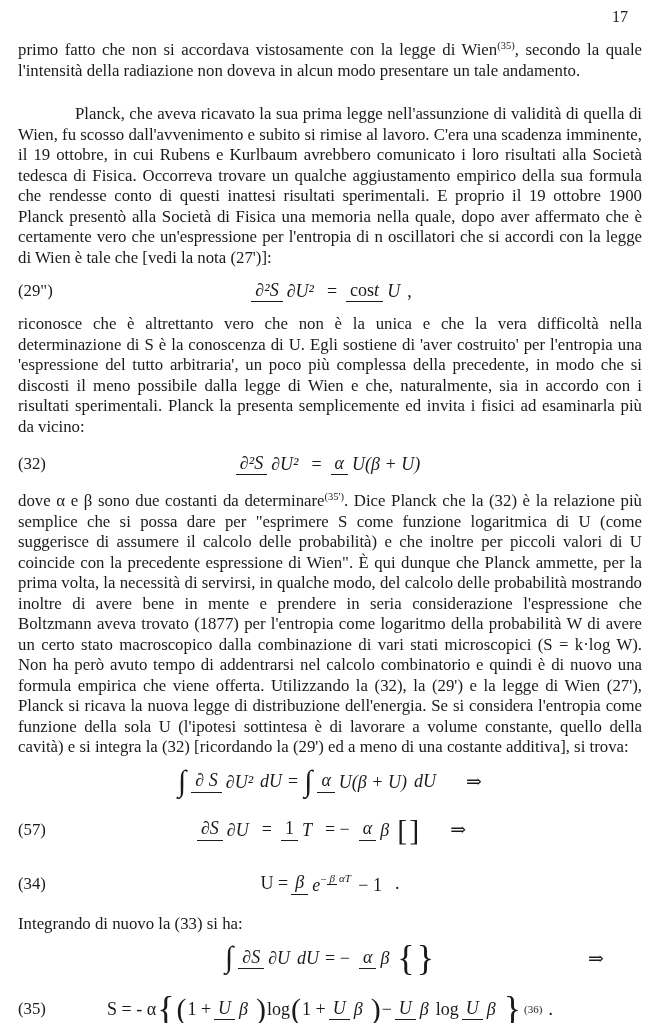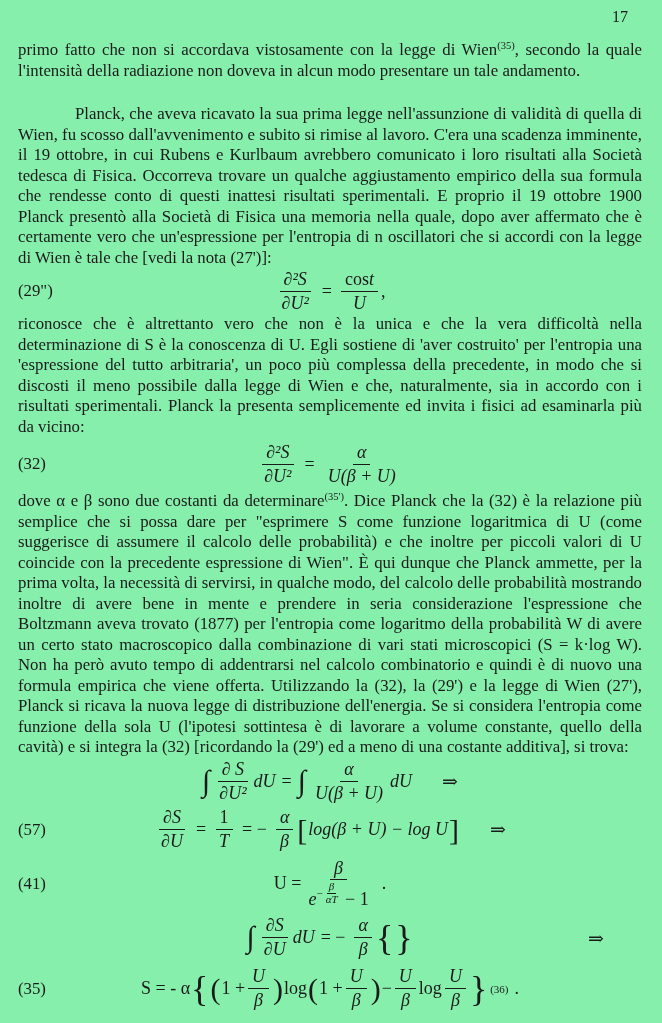--- a/index.html
+++ b/index.html
@@ -1,19 +1,19 @@
 <!DOCTYPE html>
 <html lang="it"><head>
 <meta charset="utf-8">
 <style>
   html,body{margin:0;padding:0;background:#777;}
   .page{
     position:relative;
     width:662px;height:1023px;
-    background:#86efac;
+    background:#ffffff;
     box-sizing:border-box;
     padding:8px 20px 0 18px;
     overflow:hidden;
     font-family:"Liberation Serif","DejaVu Serif",serif;
     color:#1a1a1a;
   }
   .pageno{
     text-align:right;
     font-size:16px;
     padding-right:14px;
@@ -47,21 +47,21 @@
     font-style:normal;
   }
   .math{
     display:inline-flex;
     align-items:center;
     font-style:italic;
     white-space:nowrap;
   }
   .fr{
     display:inline-flex;
-    flex-direction:column;
+    flex-direction:row;
     align-items:center;
     vertical-align:middle;
     text-align:center;
     margin:0 3px;
   }
   .fr .n{
     display:block;
     border-bottom:1px solid #1a1a1a;
     padding:0 4px 1px 4px;
     line-height:1.15;
@@ -201,44 +201,44 @@
       <span class="fr">
           <span class="n rm">1</span>
           <span class="d">T</span>
         </span>
       <span class="op">= −</span>
       <span class="fr">
           <span class="n">α</span>
           <span class="d">β</span>
         </span>
       <span class="big">[</span>
-      <span>log(β + U) − log U</span>
       <span class="big">]</span>
       <span class="arrow">⇒</span>
     </span>
   </div>
 
   <div class="eqrow" style="height:60px;">
-    <span class="eqlabel">(41)</span>
+    <span class="eqlabel">(34)</span>
     <span class="math">
       <span class="rm">U =</span>
       <span class="fr">
         <span class="n">β</span>
         <span class="d"><span>e</span><span class="exp">
               <span class="rm">−</span>
               <span class="fr tiny">
                 <span class="n">β</span>
                 <span class="d">αT</span>
               </span>
             </span>&nbsp;<span class="rm">− 1</span></span>
       </span>
       <span class="rm tail">.</span>
     </span>
   </div>
 
+  <p class="body">Integrando di nuovo la (33) si ha:</p>
 
   <div class="eqrow" style="height:48px;">
     <span class="math">
       <span class="intg">∫</span>
       <span class="fr">
           <span class="n">∂S</span>
           <span class="d">∂U</span>
         </span>
       <span>dU</span>
       <span class="op">= −</span>

